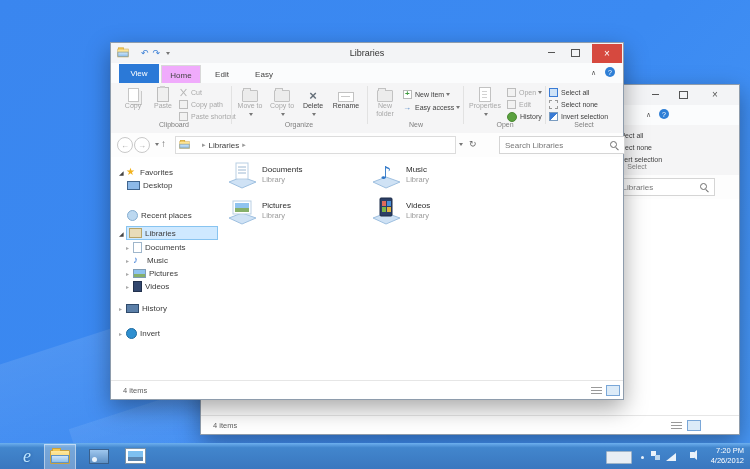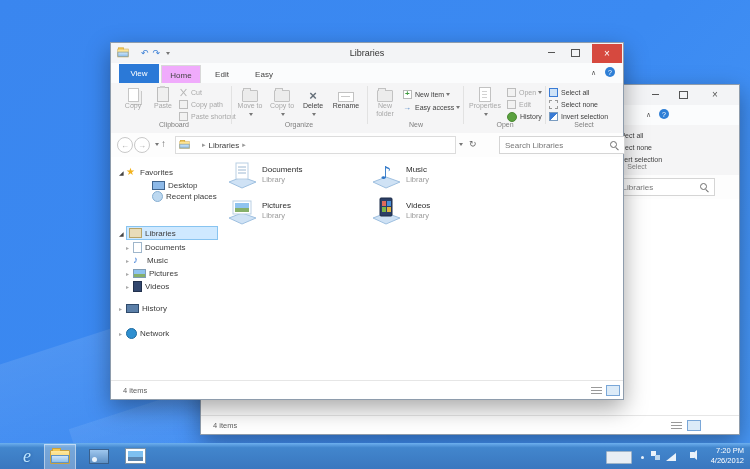--- a/index.html
+++ b/index.html
@@ -84,21 +84,21 @@
   .mag{position:relative;width:10px;height:10px;flex:none}
   .mag::before{content:"";position:absolute;left:1px;top:1px;width:5px;height:5px;border:1px solid #6e6e6e;border-radius:50%}
   .mag::after{content:"";position:absolute;left:7px;top:7px;width:4px;height:1px;background:#6e6e6e;transform:rotate(45deg);transform-origin:0 0}
   .upch{color:#6b6b6b;font-size:10px}
 
   .main{position:absolute;left:0;top:114px;right:0;bottom:18px;background:#fff}
   .nitem{position:absolute;left:0;width:100px;height:12px;display:flex;align-items:center;font-size:8px;color:#3b3b3b}
   .tri{font-size:6px;color:#444;width:7px;flex:none}
   .tric{font-size:6px;color:#aaa;width:7px;flex:none}
   .nico{width:11px;height:10px;margin-right:3px;flex:none;position:relative}
-  .pl0{padding-left:8px}.pl1{padding-left:41px}.pl1t{padding-left:15px}
+  .pl0{padding-left:8px}.pl1{padding-left:16px}.pl1t{padding-left:15px}
   .sel{background:#cfe9ff;border:1px solid #88c4f0;width:90px;height:12px}
   .n-star{color:#f2b21d;font-size:10px;line-height:10px;width:11px}
   .n-desktop{background:#8db9e8;border:1px solid #41658e;height:7px;margin-top:1px}
   .n-folder{background:linear-gradient(#fbe18a,#f3c74f);border:1px solid #caa23e;height:7px;margin-top:1px;border-radius:1px}
   .n-recent{background:#bcd8f0;border:1px solid #86aed1;border-radius:50%;width:9px;height:9px}
   .n-lib{background:#e8dcba;border:1px solid #b7a467;height:8px}
   .n-doc{background:#fff;border:1px solid #9fb6cb;width:7px;height:9px}
   .n-music{color:#3a7bd5;font-size:10px;line-height:10px}
   .n-pic{background:linear-gradient(#8fc3ef 55%,#86b06a 45%);border:1px solid #7f9cb5;height:7px;margin-top:1px}
   .n-vid{background:#32476e;border:1px solid #22314d;width:7px;height:9px}
@@ -356,21 +356,21 @@
 
     <div class="nitem pl0" style="top:9px">
       <span class="tri">◢</span>
       <span class="nico n-star">★</span>
       <span>Favorites</span>
       </div>
     <div class="nitem pl1" style="top:22px">
       <span class="nico n-desktop"></span>
       <span>Desktop</span>
       </div>
-    <div class="nitem pl1" style="top:33px">
+    <div class="nitem pl1" style="top:52px">
       <span class="nico n-recent"></span>
       <span>Recent places</span>
       </div>
     <div class="nitem pl0" style="top:70px">
       <span class="tri">◢</span>
       <span class="sel" style="display:flex;align-items:center">
         <span class="nico n-lib" style="margin-left:2px"></span>
         <span>Libraries</span>
         </span>
       </div>
@@ -395,21 +395,21 @@
       <span>Videos</span>
       </div>
     <div class="nitem pl0" style="top:145px">
       <span class="tric">▸</span>
       <span class="nico n-comp"></span>
       <span>History</span>
       </div>
     <div class="nitem pl0" style="top:170px">
       <span class="tric">▸</span>
       <span class="nico n-net"></span>
-      <span>Network</span>
+      <span>Invert</span>
       </div>
 
     <div class="tile" style="left:115px;top:2px">
       <svg width="32" height="32">
         <polygon points="3,23 16,18 30,23 16,29" fill="#cfe2f5" stroke="#9fc0e0"></polygon>
         <rect x="10" y="4" width="12" height="16" fill="#fff" stroke="#b9cfe4"></rect>
         <line x1="12" y1="8" x2="20" y2="8" stroke="#9db8d2"></line>
           <line x1="12" y1="11" x2="20" y2="11" stroke="#9db8d2"></line>
         <line x1="12" y1="14" x2="20" y2="14" stroke="#9db8d2"></line>
         </svg>

